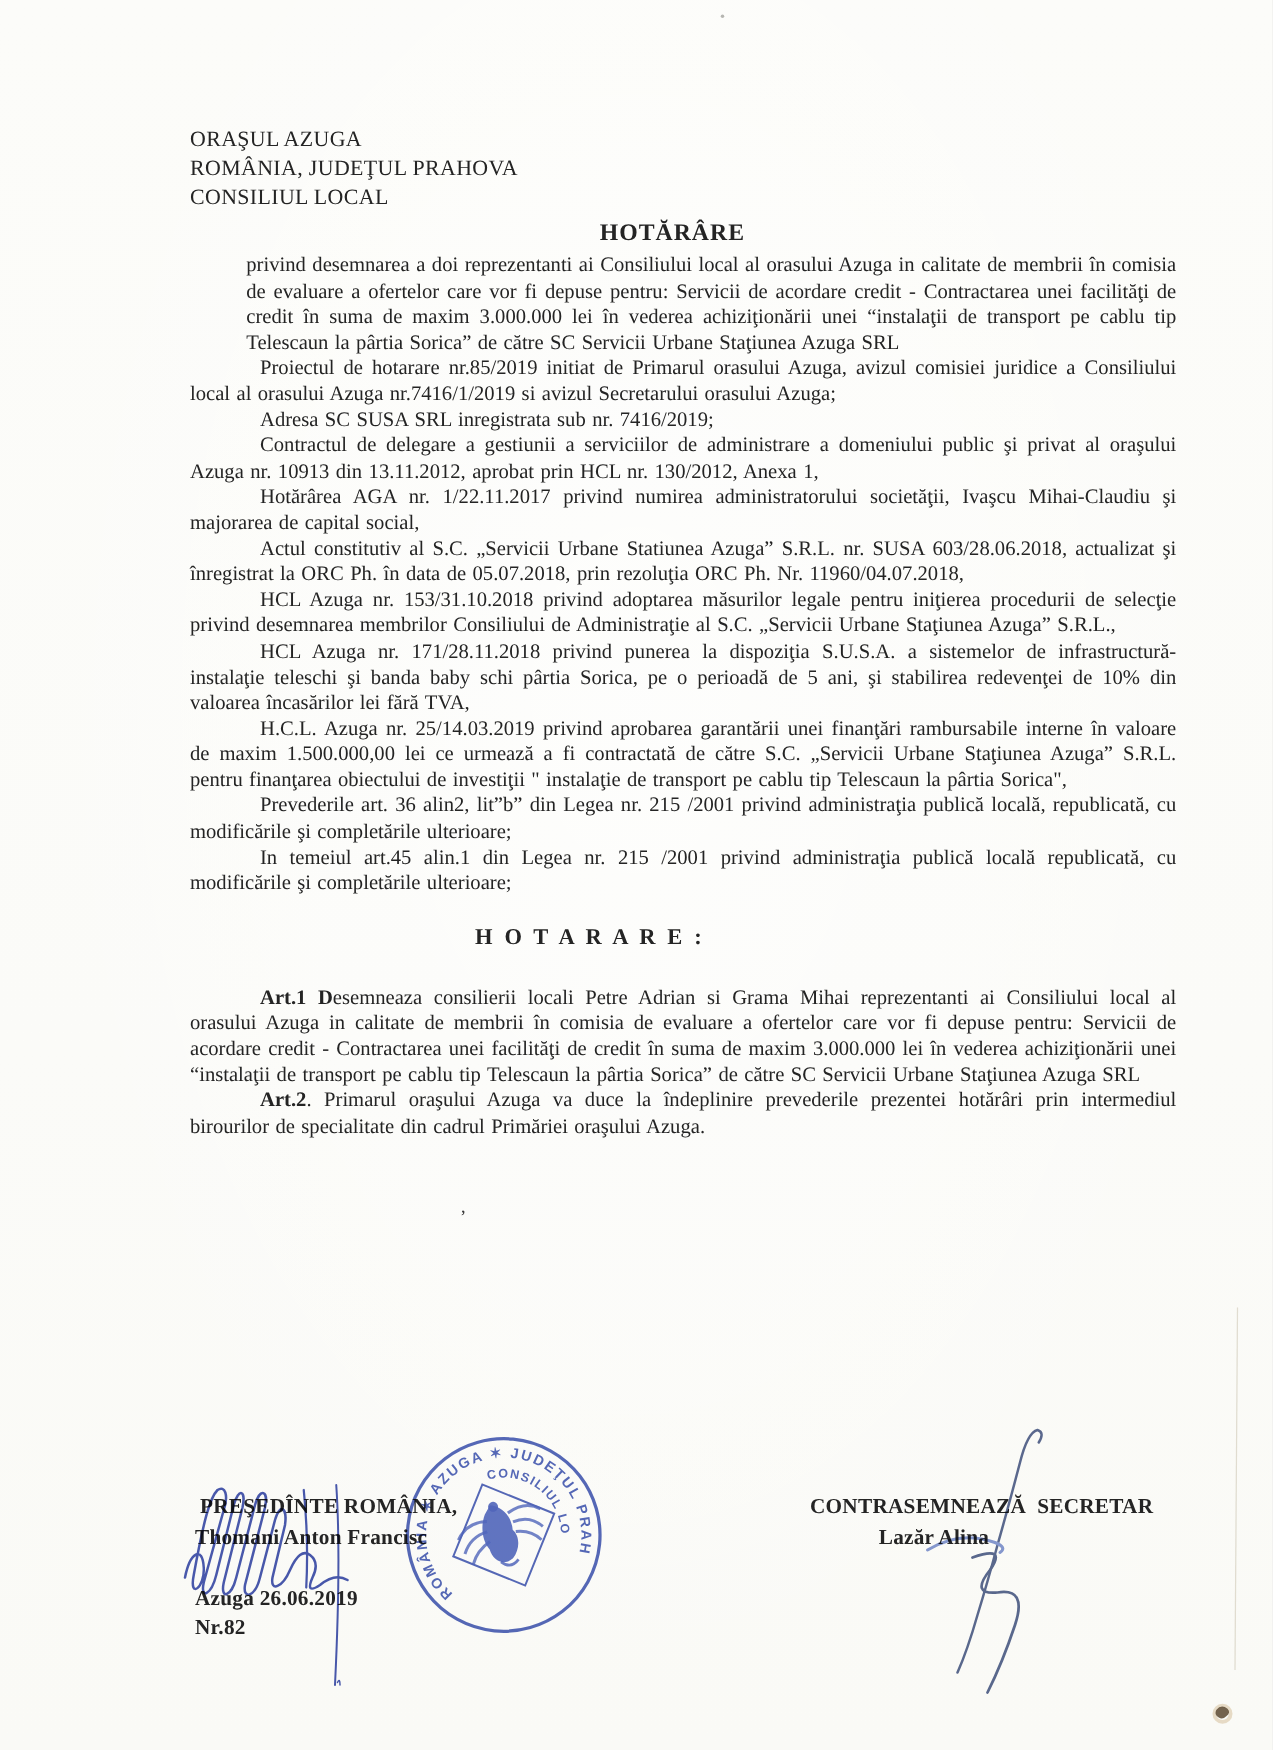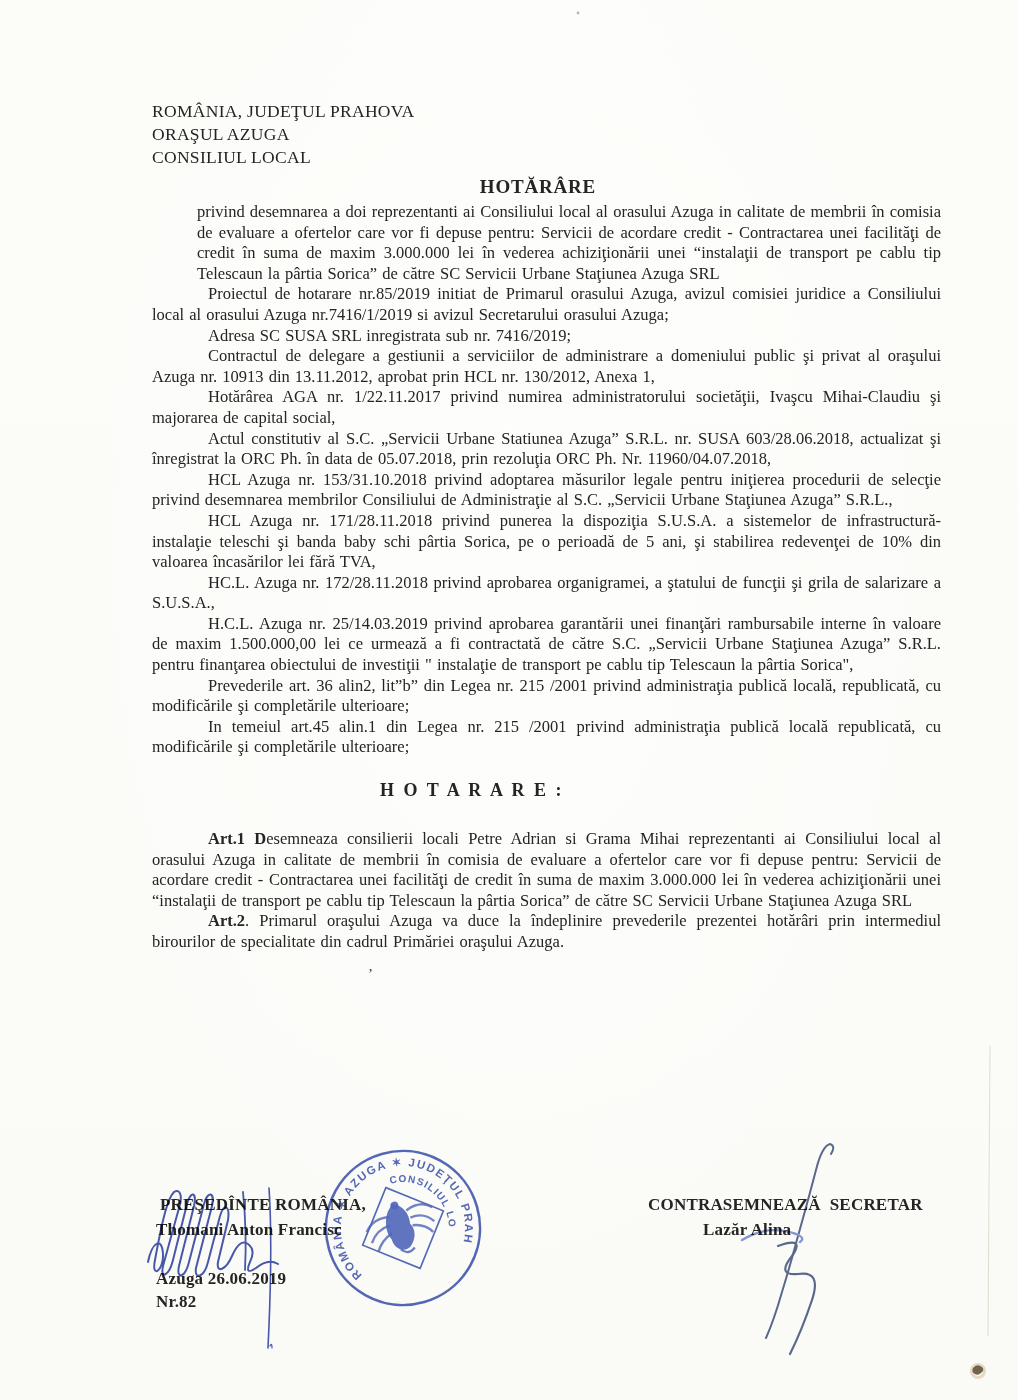--- a/index.html
+++ b/index.html
@@ -44,38 +44,37 @@
   .stray-mark{position:absolute;left:368px;top:966px;font-size:15px;color:#3a3a3a;}
   .overlay{position:absolute;left:0;top:0;width:1018px;height:1400px;mix-blend-mode:multiply;pointer-events:none;}
 </style>
 </head>
 <body>
 
 <div class="page">
 
   <div class="doc">
     <div class="hdr">
+      <div class="hdr-line">ORAŞUL AZUGA</div>
       <div class="hdr-line">ROMÂNIA, JUDEŢUL PRAHOVA</div>
-      <div class="hdr-line">ORAŞUL AZUGA</div>
       <div class="hdr-line">CONSILIUL LOCAL</div>
     </div>
 
     <div class="title">HOTĂRÂRE</div>
 
     <p class="body-text subtitle">privind desemnarea a doi  reprezentanti ai Consiliului local al orasului Azuga in calitate de membrii în comisia de evaluare a ofertelor care vor fi depuse pentru: Servicii de acordare credit - Contractarea unei facilităţi de credit în suma de maxim 3.000.000 lei în vederea achiziţionării unei “instalaţii de transport pe cablu tip Telescaun la pârtia Sorica” de către SC Servicii Urbane Staţiunea Azuga SRL</p>
 
 
     <p class="body-text para">Proiectul de hotarare nr.85/2019 initiat de Primarul orasului Azuga, avizul comisiei juridice  a Consiliului local al orasului Azuga nr.7416/1/2019 si avizul Secretarului orasului Azuga;</p>
     <p class="body-text para">Adresa SC SUSA SRL inregistrata sub nr. 7416/2019;</p>
     <p class="body-text para">Contractul de delegare a gestiunii a serviciilor de administrare a domeniului public şi privat al oraşului Azuga nr. 10913 din 13.11.2012, aprobat prin HCL nr. 130/2012, Anexa 1,</p>
     <p class="body-text para">Hotărârea AGA nr. 1/22.11.2017 privind numirea administratorului societăţii, Ivaşcu Mihai-Claudiu şi majorarea de capital social,</p>
     <p class="body-text para">Actul constitutiv al S.C. „Servicii Urbane Statiunea Azuga” S.R.L. nr. SUSA 603/28.06.2018, actualizat şi înregistrat la ORC Ph. în data de 05.07.2018, prin rezoluţia ORC Ph. Nr. 11960/04.07.2018,</p>
     <p class="body-text para">HCL Azuga nr. 153/31.10.2018 privind adoptarea măsurilor legale pentru iniţierea procedurii de selecţie privind desemnarea membrilor Consiliului de Administraţie al S.C. „Servicii Urbane Staţiunea Azuga” S.R.L.,</p>
     <p class="body-text para">HCL Azuga nr. 171/28.11.2018 privind punerea la dispoziţia S.U.S.A. a sistemelor de infrastructură-instalaţie teleschi şi banda baby schi pârtia Sorica, pe o perioadă de 5 ani, şi stabilirea redevenţei de 10% din valoarea încasărilor lei fără TVA,</p>
-    <p class="body-text para">HC.L. Azuga nr. 172/28.11.2018 privind aprobarea organigramei, a ştatului de funcţii şi grila de salarizare a S.U.S.A.,</p>
     <p class="body-text para">H.C.L. Azuga nr. 25/14.03.2019 privind aprobarea garantării unei finanţări rambursabile interne în valoare de maxim 1.500.000,00 lei ce urmează a fi contractată de către S.C. „Servicii Urbane Staţiunea Azuga” S.R.L. pentru finanţarea obiectului de investiţii " instalaţie de transport pe cablu tip Telescaun la pârtia Sorica",</p>
     <p class="body-text para">Prevederile art. 36 alin2, lit”b” din Legea nr. 215 /2001 privind administraţia publică locală, republicată, cu modificările şi completările ulterioare;</p>
     <p class="body-text para">In temeiul art.45 alin.1 din Legea nr. 215 /2001 privind administraţia publică locală republicată, cu modificările şi completările ulterioare;</p>
 
 
     <div class="decision">H O T A R A R E :</div>
 
     <p class="body-text para"><b>Art.1 D</b><span>esemneaza consilierii locali Petre Adrian si Grama Mihai reprezentanti ai Consiliului local al orasului Azuga in calitate de membrii în comisia de evaluare a ofertelor care vor fi depuse pentru: Servicii de acordare credit - Contractarea unei facilităţi de credit în suma de maxim 3.000.000 lei în vederea achiziţionării unei “instalaţii de transport pe cablu tip Telescaun la pârtia Sorica” de către SC Servicii Urbane Staţiunea Azuga SRL</span></p>
     <p class="body-text para"><b>Art.2</b><span>. Primarul oraşului Azuga va duce la îndeplinire prevederile prezentei hotărâri prin intermediul birourilor de specialitate din cadrul Primăriei oraşului Azuga.</span></p>
   </div>

